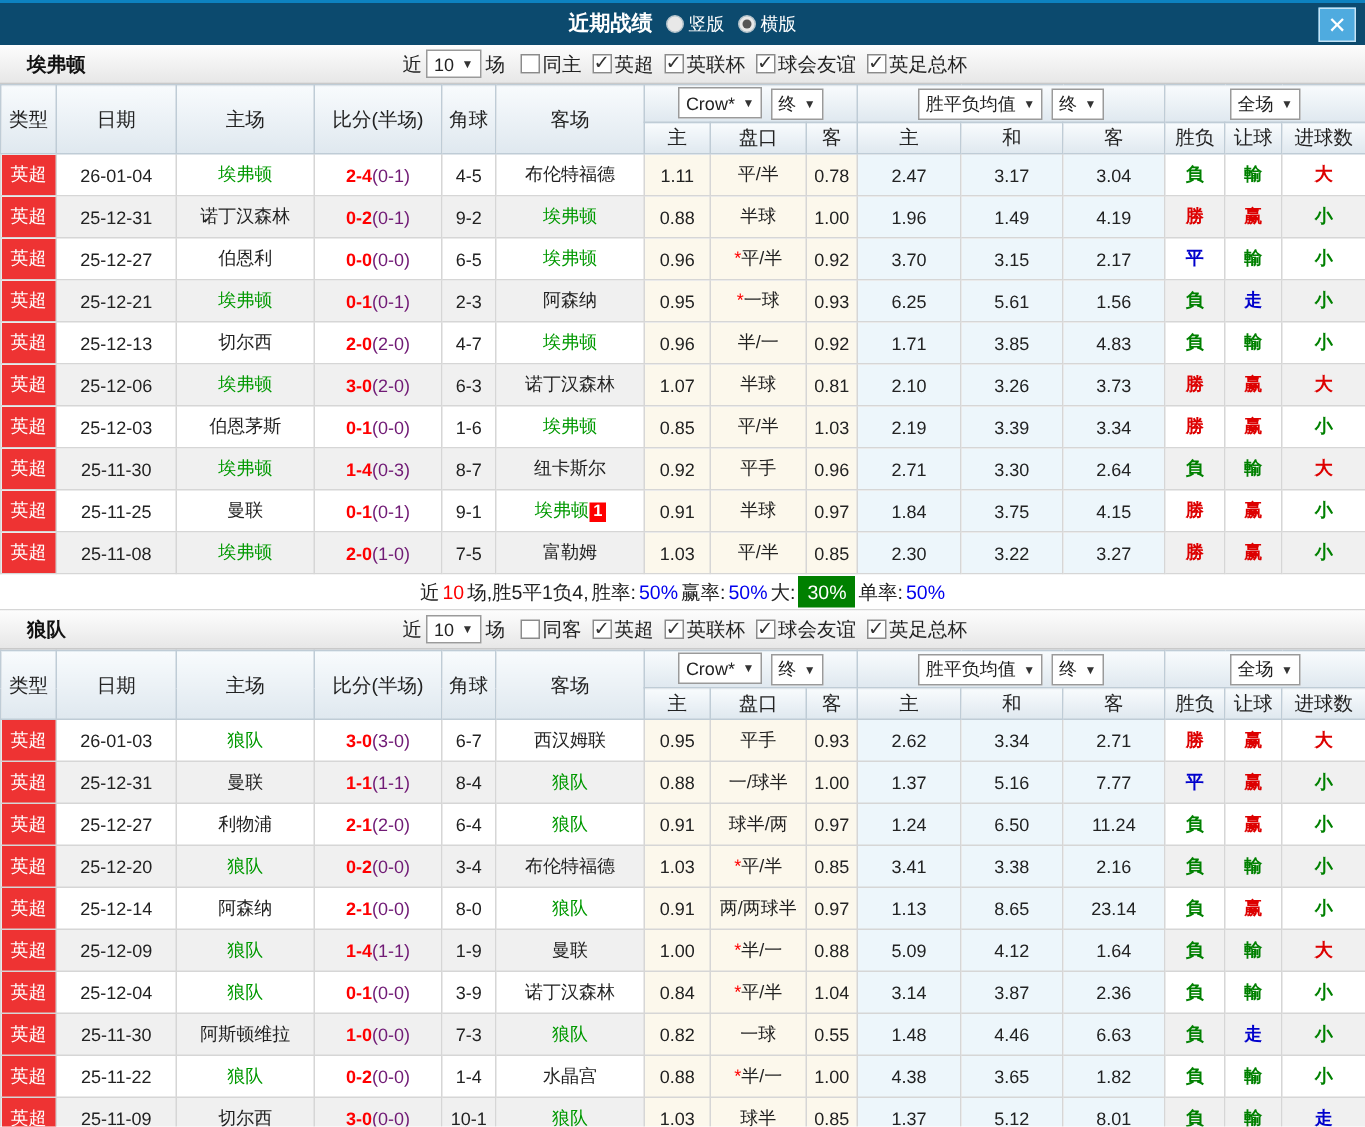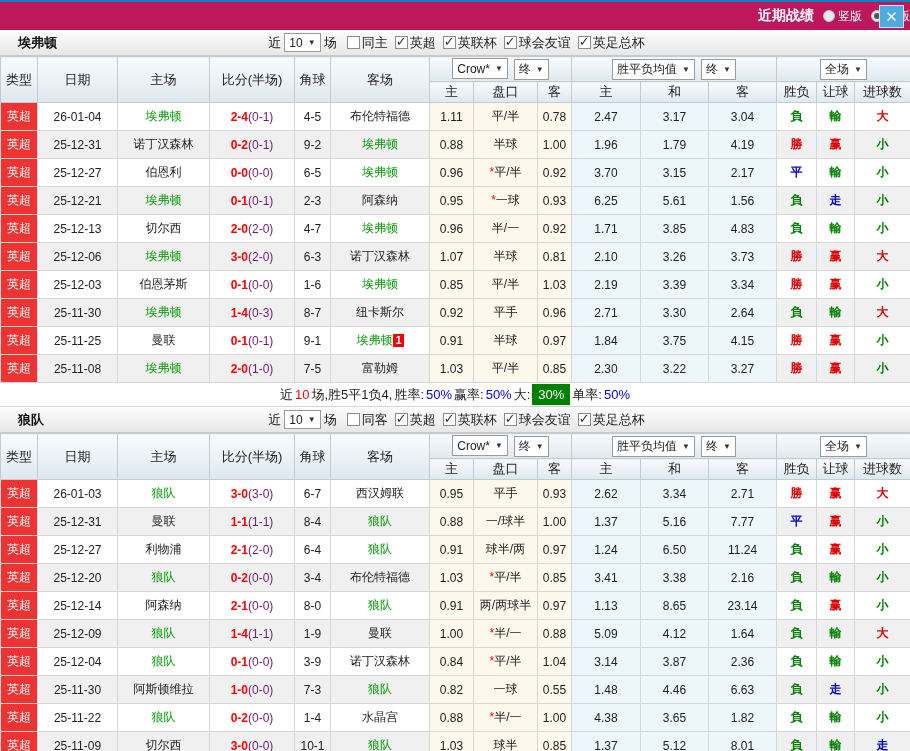--- a/index.html
+++ b/index.html
@@ -1,22 +1,22 @@
 <!DOCTYPE html>
 <html><head>
 <meta charset="utf-8">
 <style>
   * { box-sizing: border-box; margin: 0; padding: 0; }
   html, body { width: 910px; height: 751px; overflow: hidden; background: #fff;
     font-family: "Liberation Sans", "DejaVu Sans", sans-serif; }
   .window { width: 910px; }
 
   
-  .titlebar { height: 30px; background: #be185d; border-top: 2px solid #0d82c0;
-    position: relative; display: flex; align-items: center; justify-content: flex-end; color: #fff; }
+  .titlebar { height: 30px; background: #0c4a6e; border-top: 2px solid #0d82c0;
+    position: relative; display: flex; align-items: center; justify-content: center; color: #fff; }
   .title { font-size: 14px; font-weight: bold; }
   .radio-opt { display: inline-flex; align-items: center; gap: 3px; margin-left: 9px;
     font-size: 12px; cursor: pointer; }
   .radio { width: 12px; height: 12px; border-radius: 50%; background: #e8e8e8;
     border: 1px solid #b5c4cc; display: inline-flex; align-items: center; justify-content: center; }
   .radio.selected::after { content: ""; width: 6px; height: 6px; border-radius: 50%; background: #555; }
   .close-btn { position: absolute; right: 6px; top: 3px; width: 25px; height: 23px;
     background: #4fabdf; border: 1px solid #c6e3f4; color: #fff; font-size: 15px; font-weight: bold;
     display: flex; align-items: center; justify-content: center; cursor: pointer; }
 
@@ -187,21 +187,21 @@
               <td class="lg">英超</td>
               <td>25-12-31</td>
               <td><span>诺丁汉森林</span></td>
               <td><span class="ft">0-2</span><span class="ht">(0-1)</span></td>
               <td>9-2</td>
               <td><span class="tg">埃弗顿</span></td>
               <td class="cream">0.88</td>
               <td class="cream"><span>半球</span></td>
               <td class="cream">1.00</td>
               <td class="blue">1.96</td>
-              <td class="blue">1.79</td>
+              <td class="blue">1.49</td>
               <td class="blue">4.19</td>
               <td class="resb c-r">勝</td>
               <td class="resb c-r">赢</td>
               <td class="resb c-g">小</td>
             </tr>
             <tr>
               <td class="lg">英超</td>
               <td>25-12-27</td>
               <td><span>伯恩利</span></td>
               <td><span class="ft">0-0</span><span class="ht">(0-0)</span></td>

